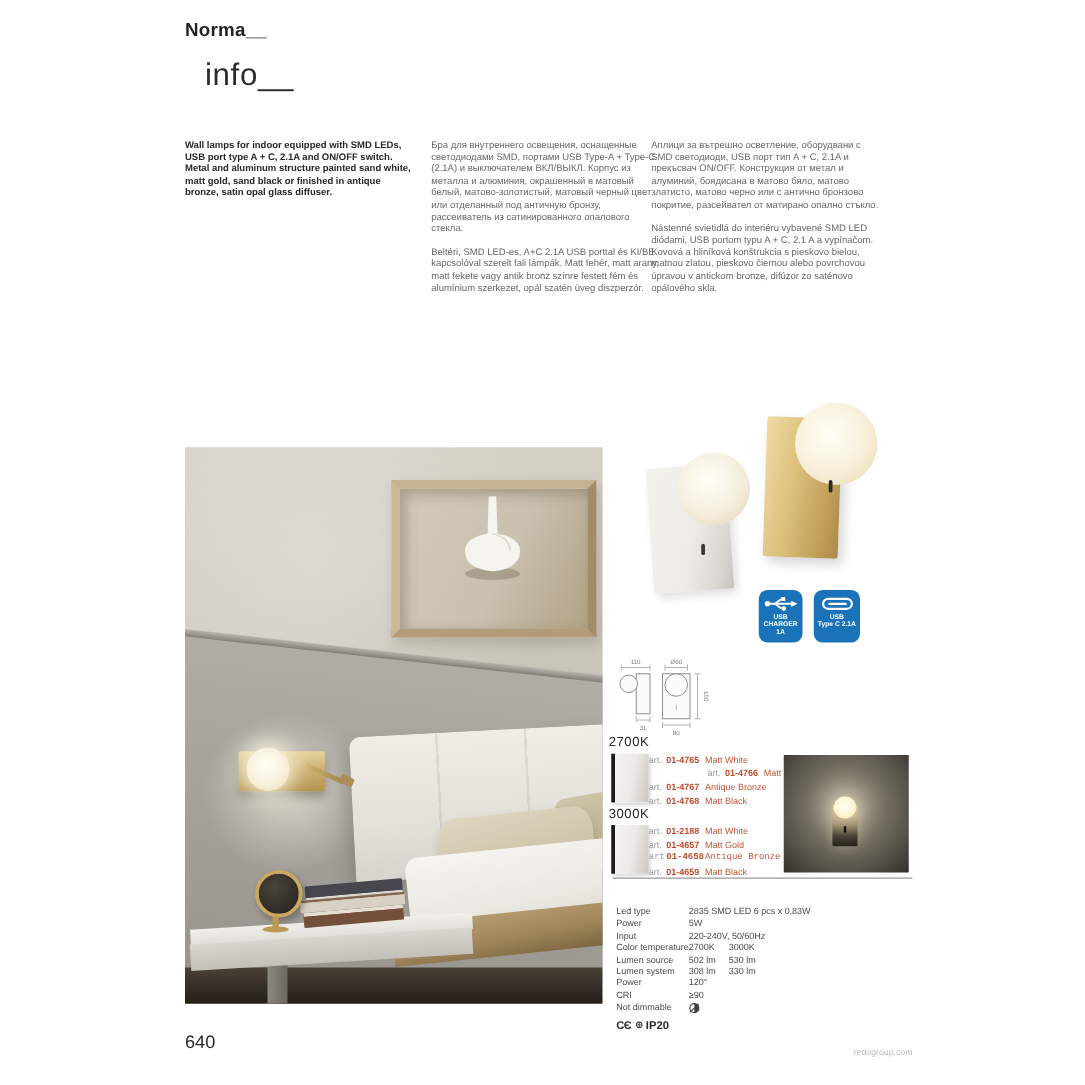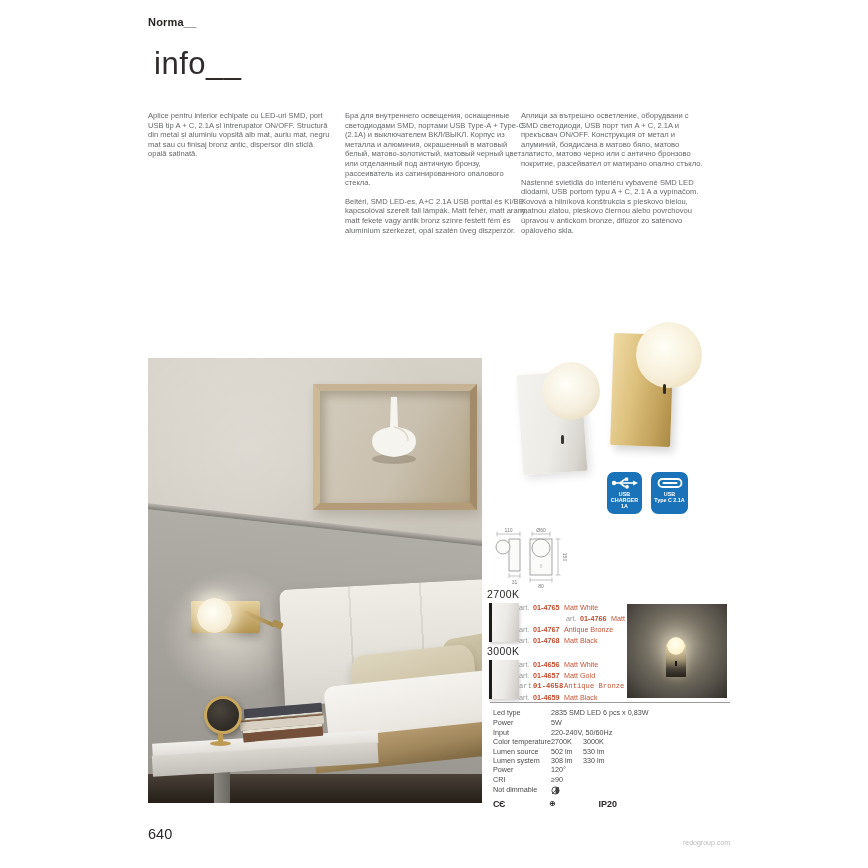--- a/index.html
+++ b/index.html
@@ -1,22 +1,22 @@
 <!DOCTYPE html>
 <html><head>
 <meta charset="utf-8">
 <style>
   html,body{margin:0;padding:0;background:#ffffff;}
   .page{position:relative;width:868px;height:868px;background:#fff;overflow:hidden;
         font-family:"Liberation Sans","DejaVu Sans",sans-serif;color:#2b2827;}
   .abs{position:absolute;}
 
   
-  .brand{left:148px;top:16px;font-size:11px;font-weight:600;letter-spacing:.2px;color:#262322;}
-  .title{left:154px;top:46px;font-size:31px;font-weight:300;letter-spacing:.5px;color:#2e2b2a;}
+  .brand{left:148px;top:16px;font-size:15px;font-weight:600;letter-spacing:.2px;color:#262322;}
+  .title{left:164px;top:46px;font-size:25px;font-weight:300;letter-spacing:.5px;color:#2e2b2a;}
 
   
   .desc-col{top:111px;width:184px;font-size:7.6px;line-height:9.6px;color:#66676a;}
   .desc-col p{margin:0 0 9px 0;}
   .desc-en{font-weight:700;color:#2b2827;}
   .col1{left:148px;} .col2{left:345px;} .col3{left:521px;}
 
   
   .bedroom{left:148px;top:358px;width:334px;height:445px;overflow:hidden;background:#cdc8be;}
   .bp-wall-top{position:absolute;inset:0;
@@ -122,46 +122,46 @@
      background:radial-gradient(circle at 50% 44%,#938d83 0%,#7d7769 35%,#57524a 70%,#332f2a 100%);}
   .lit-body{position:absolute;left:39px;top:40px;width:20px;height:33px;border-radius:1px;
      background:linear-gradient(180deg,#cdb98b 0%,#8a7a58 45%,#3a342b 75%,#25211b 100%);
      box-shadow:0 0 10px rgba(255,240,200,.35);}
   .lit-sphere{position:absolute;left:40px;top:33px;width:18px;height:18px;border-radius:50%;
      background:radial-gradient(circle at 45% 40%,#fffef2,#fdf3cd 60%,#f3dd9d);
      box-shadow:0 0 18px 7px rgba(255,244,210,.6);}
   .lit-switch{position:absolute;left:48px;top:57px;width:2px;height:5px;background:#17140f;}
 
   
-  .spec-table{left:490px;top:702px;width:240px;border-top:1px solid #9a9a9a;padding-top:6px;}
+  .spec-table{left:490px;top:702px;width:240px;border-top:1px solid #9a9a9a;padding-top:22px;}
   .spec-row{display:flex;font-size:7.2px;line-height:7.4px;color:#4a4a4c;margin-bottom:2.4px;}
   .spec-row.tight{margin-bottom:1px;justify-content:space-between;}
   .spec-label{width:58px;padding-left:3px;white-space:nowrap;}
   .spec-v1{width:32px;white-space:nowrap;}
   .spec-v2{flex:1;white-space:nowrap;}
   .dim-icon-wrap{width:32px;}
-  .cert-row{display:flex;align-items:center;margin-top:2px;padding-left:3px;font-weight:700;color:#2b2827;gap:41px;}
+  .cert-row{display:flex;align-items:center;margin-top:2px;padding-left:3px;font-weight:700;color:#2b2827;}
   .ce-mark{font-size:9px;letter-spacing:-.5px;}
   .cert-circle{font-size:8px;margin:0 2px 0 3px;}
   .ip-rating{font-size:9px;}
 
   
   .page-num{left:148px;top:826px;font-size:14.5px;color:#2b2827;}
   .website{left:592px;top:839px;width:138px;text-align:right;font-size:7px;color:#bcbcbc;}
 </style>
 </head>
 <body>
 
 <div class="page">
 
   <div class="abs brand">Norma__</div>
   <div class="abs title">info__</div>
 
   <div class="abs desc-col col1">
-    <p>Aplice pentru interior echipate cu LED-uri SMD, port USB tip A + C, 2.1A  și întrerupator ON/OFF. Structură din metal și aluminiu vopsită alb mat, auriu mat, negru mat sau cu finisaj bronz antic, dispersor din sticlă opală satinată.</p>
+    <p class="desc-en">Wall lamps for indoor equipped with SMD LEDs, USB port type A + C, 2.1A and ON/OFF switch. Metal and aluminum structure painted sand white, matt gold, sand black or finished in antique bronze, satin opal glass diffuser.</p>
   </div>
   <div class="abs desc-col col2">
     <p>Бра для внутреннего освещения, оснащенные светодиодами SMD, портами USB Type-A + Type-C (2.1A) и выключателем ВКЛ/ВЫКЛ. Корпус из металла и алюминия, окрашенный в матовый белый, матово-золотистый, матовый черный цвет или отделанный под античную бронзу, рассеиватель из сатинированного опалового стекла.</p>
     <p>Beltéri, SMD LED-es, A+C 2.1A USB porttal és KI/BE kapcsolóval szerelt fali lámpák. Matt fehér, matt arany, matt fekete vagy antik bronz színre festett fém és alumínium szerkezet, opál szatén üveg diszperzór.</p>
   </div>
   <div class="abs desc-col col3">
     <p>Аплици за вътрешно осветление, оборудвани с SMD светодиоди, USB порт тип A + C, 2.1A и прекъсвач ON/OFF. Конструкция от метал и алуминий, боядисана в матово бяло, матово златисто, матово черно или с антично бронзово покритие, разсейвател от матирано опално стъкло.</p>
     <p>Nástenné svietidlá do interiéru vybavené SMD LED diódami, USB portom typu A + C, 2.1 A a vypínačom. Kovová a hliníková konštrukcia s pieskovo bielou, matnou zlatou, pieskovo čiernou alebo povrchovou úpravou v antickom bronze, difúzor zo saténovo opálového skla.</p>
   </div>
 
@@ -281,21 +281,21 @@
   <div class="abs art-row" style="top:625px;">
     <span class="art-prefix">art.</span><span class="art-code">01-4767</span><span class="art-finish">Antique Bronze</span>
   </div>
   <div class="abs art-row" style="top:636px;">
     <span class="art-prefix">art.</span><span class="art-code">01-4768</span><span class="art-finish">Matt Black</span>
   </div>
 
   <div class="abs kelvin-head k-3000">3000K</div>
   <div class="abs variant-thumb thumb-2"></div>
   <div class="abs art-row" style="top:660px;">
-    <span class="art-prefix">art.</span><span class="art-code">01-4656</span><span class="art-finish">Matt White</span>
+    <span class="art-prefix">art.</span><span class="art-code">01-2188</span><span class="art-finish">Matt White</span>
   </div>
   <div class="abs art-row" style="top:671px;">
     <span class="art-prefix">art.</span><span class="art-code">01-4657</span><span class="art-finish">Matt Gold</span>
   </div>
   <div class="abs art-row" style="top:682px;font-family:Liberation Mono, monospace;">
     <span class="art-prefix">art.</span><span class="art-code">01-4658</span><span class="art-finish">Antique Bronze</span>
   </div>
   <div class="abs art-row" style="top:693px;">
     <span class="art-prefix">art.</span><span class="art-code">01-4659</span><span class="art-finish">Matt Black</span>
   </div>

